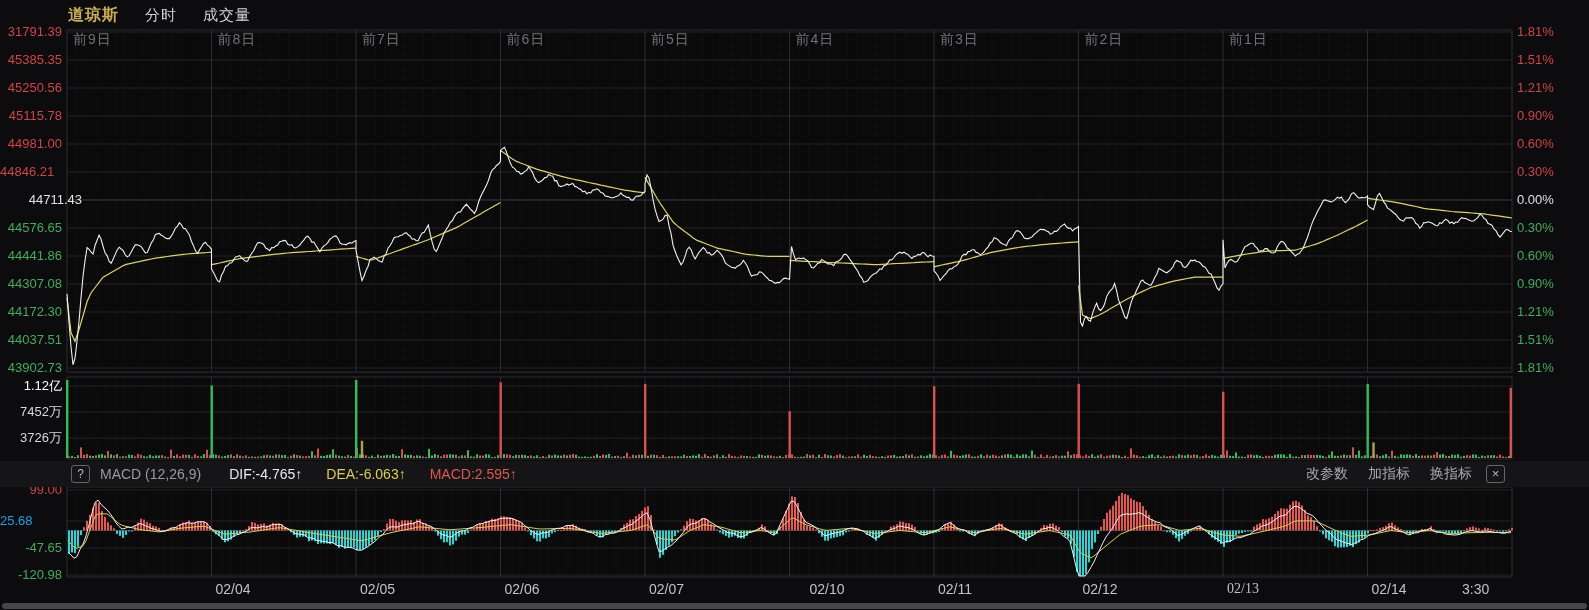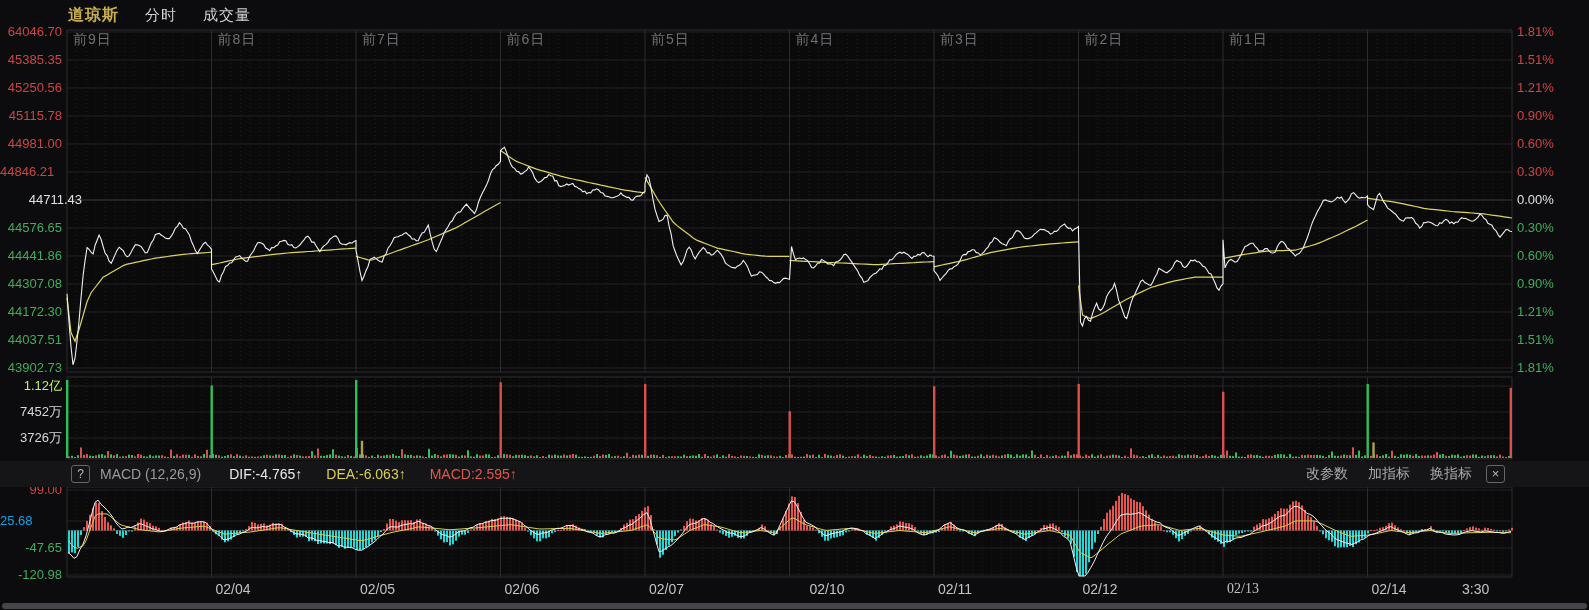--- a/index.html
+++ b/index.html
@@ -1081,21 +1081,21 @@
       <path d="M67.0 293.8L69.0 322.3L71.0 346.7L73.0 364.8L75.0 358.2L77.0 341.3L79.0 321.3L81.0 298.1L83.1 275.5L85.1 260.2L87.1 247.5L89.1 249.4L91.1 252.2L93.1 254.0L95.1 245.2L97.1 240.3L99.1 235.1L101.1 239.3L103.1 246.5L105.1 253.1L107.1 255.6L109.1 261.1L111.2 263.2L113.2 259.0L115.2 254.4L117.2 250.0L119.2 247.2L121.2 249.0L123.2 250.7L125.2 254.8L127.2 256.9L129.2 255.6L131.2 252.0L133.2 248.2L135.2 244.9L137.2 244.8L139.3 245.6L141.3 246.9L143.3 249.8L145.3 252.9L147.3 252.6L149.3 247.8L151.3 242.8L153.3 240.1L155.3 234.7L157.3 233.7L159.3 233.4L161.3 235.2L163.3 236.4L165.3 238.0L167.3 238.6L169.4 238.6L171.4 235.9L173.4 232.4L175.4 228.1L177.4 226.3L179.4 222.7L181.4 224.8L183.4 228.2L185.4 228.8L187.4 231.7L189.4 234.9L191.4 241.2L193.4 245.4L195.4 250.6L197.5 253.5L199.5 249.9L201.5 246.7L203.5 243.7L205.5 242.2L207.5 245.2L209.5 246.6L211.5 249.3L211.5 268.9L213.5 272.5L215.5 276.4L217.5 280.7L219.5 282.0L221.5 275.3L223.5 271.8L225.5 266.4L227.6 265.6L229.6 262.9L231.6 262.7L233.6 259.9L235.6 257.0L237.6 256.6L239.6 255.6L241.6 257.8L243.6 259.7L245.6 261.2L247.6 261.3L249.6 256.5L251.6 253.5L253.6 250.7L255.7 246.3L257.7 242.8L259.7 242.5L261.7 243.3L263.7 244.5L265.7 248.0L267.7 249.0L269.7 250.6L271.7 247.6L273.7 247.7L275.7 246.0L277.7 245.1L279.7 241.7L281.7 241.3L283.8 240.4L285.8 240.7L287.8 244.3L289.8 245.2L291.8 244.6L293.8 247.5L295.8 248.0L297.8 246.6L299.8 245.0L301.8 242.3L303.8 240.2L305.8 237.2L307.8 236.2L309.8 238.3L311.8 242.1L313.9 242.0L315.9 245.5L317.9 248.6L319.9 251.6L321.9 248.1L323.9 245.9L325.9 244.6L327.9 242.3L329.9 239.2L331.9 237.9L333.9 236.2L335.9 235.9L337.9 238.2L339.9 242.8L342.0 244.2L344.0 244.3L346.0 244.8L348.0 243.6L350.0 242.7L352.0 243.2L354.0 241.4L356.0 240.6L356.0 250.2L358.0 260.8L360.0 271.6L362.0 280.5L364.0 276.2L366.0 270.4L368.0 266.5L370.0 259.5L372.1 258.6L374.1 257.2L376.1 258.6L378.1 260.2L380.1 261.5L382.1 262.0L384.1 256.2L386.1 253.8L388.1 247.9L390.1 245.5L392.1 242.1L394.1 237.7L396.1 237.0L398.1 236.7L400.2 235.5L402.2 235.0L404.2 233.4L406.2 232.7L408.2 234.8L410.2 236.2L412.2 239.2L414.2 238.8L416.2 240.7L418.2 240.7L420.2 236.3L422.2 233.0L424.2 232.4L426.2 228.7L428.3 225.1L430.3 234.4L432.3 242.7L434.3 249.3L436.3 251.6L438.3 247.1L440.3 242.3L442.3 237.8L444.3 232.4L446.3 229.4L448.3 226.3L450.3 222.3L452.3 220.8L454.3 216.7L456.3 213.8L458.4 212.1L460.4 212.0L462.4 208.9L464.4 206.4L466.4 204.1L468.4 206.7L470.4 209.2L472.4 211.0L474.4 213.6L476.4 209.8L478.4 202.5L480.4 197.3L482.4 193.0L484.4 189.2L486.5 185.1L488.5 180.2L490.5 173.8L492.5 169.6L494.5 168.1L496.5 165.5L498.5 164.0L500.5 161.4L500.5 150.4L502.5 148.7L504.5 147.3L506.5 152.1L508.5 158.1L510.5 163.6L512.5 167.2L514.5 168.3L516.6 171.2L518.6 171.6L520.6 174.0L522.6 173.4L524.6 171.6L526.6 170.4L528.6 166.9L530.6 169.5L532.6 172.6L534.6 177.9L536.6 180.9L538.6 182.6L540.6 181.6L542.6 180.0L544.7 177.6L546.7 177.4L548.7 174.4L550.7 175.8L552.7 176.0L554.7 180.8L556.7 180.6L558.7 185.5L560.7 186.6L562.7 186.0L564.7 185.5L566.7 184.0L568.7 185.1L570.7 184.3L572.8 183.5L574.8 186.4L576.8 186.9L578.8 188.6L580.8 189.5L582.8 191.8L584.8 191.1L586.8 193.7L588.8 192.5L590.8 192.8L592.8 190.0L594.8 189.9L596.8 188.8L598.8 190.0L600.8 192.6L602.9 193.0L604.9 195.7L606.9 196.4L608.9 196.8L610.9 197.7L612.9 197.8L614.9 196.9L616.9 196.3L618.9 195.4L620.9 192.9L622.9 195.3L624.9 196.3L626.9 197.4L628.9 197.4L631.0 199.9L633.0 200.1L635.0 197.4L637.0 196.1L639.0 196.1L641.0 195.5L643.0 192.7L645.0 191.6L645.0 183.7L647.0 174.9L649.0 178.1L651.0 187.7L653.0 199.4L655.0 209.2L657.0 215.6L659.0 221.5L661.1 220.6L663.1 219.2L665.1 215.6L667.1 215.2L669.1 226.2L671.1 233.9L673.1 245.7L675.1 251.2L677.1 256.6L679.1 260.8L681.1 264.8L683.1 261.7L685.1 256.1L687.1 249.7L689.2 247.2L691.2 250.0L693.2 255.5L695.2 258.9L697.2 255.3L699.2 252.1L701.2 249.9L703.2 247.5L705.2 249.3L707.2 252.9L709.2 252.6L711.2 255.1L713.2 254.4L715.2 252.4L717.3 250.2L719.3 252.4L721.3 254.6L723.3 258.0L725.3 263.0L727.3 264.6L729.3 265.9L731.3 267.2L733.3 267.6L735.3 268.1L737.3 266.2L739.3 265.2L741.3 263.7L743.3 260.5L745.3 263.0L747.4 266.4L749.4 271.8L751.4 276.0L753.4 275.2L755.4 274.9L757.4 274.5L759.4 271.8L761.4 272.2L763.4 273.9L765.4 276.3L767.4 278.0L769.4 280.5L771.4 280.6L773.4 282.3L775.5 283.3L777.5 282.4L779.5 282.6L781.5 280.7L783.5 278.6L785.5 278.1L787.5 278.7L789.5 279.2L789.5 279.2L791.5 246.5L793.5 254.1L795.5 259.7L797.5 258.5L799.5 258.0L801.5 258.7L803.5 257.9L805.6 259.6L807.6 260.6L809.6 263.8L811.6 267.6L813.6 268.0L815.6 266.0L817.6 263.2L819.6 262.9L821.6 259.5L823.6 260.6L825.6 261.9L827.6 263.9L829.6 263.8L831.6 264.1L833.7 265.7L835.7 262.0L837.7 261.5L839.7 260.2L841.7 258.2L843.7 254.7L845.7 254.2L847.7 256.1L849.7 259.1L851.7 261.9L853.7 265.1L855.7 268.1L857.7 271.0L859.7 275.4L861.8 277.9L863.8 282.4L865.8 281.6L867.8 280.8L869.8 277.7L871.8 275.7L873.8 273.9L875.8 273.2L877.8 271.3L879.8 268.8L881.8 269.3L883.8 265.7L885.8 265.3L887.8 262.9L889.8 259.9L891.9 259.8L893.9 257.5L895.9 254.9L897.9 253.3L899.9 252.2L901.9 253.3L903.9 252.2L905.9 253.5L907.9 254.5L909.9 256.7L911.9 258.4L913.9 256.4L915.9 256.3L917.9 254.4L920.0 255.1L922.0 252.8L924.0 252.6L926.0 254.8L928.0 256.8L930.0 255.0L932.0 256.0L934.0 256.2L934.0 270.9L936.0 273.0L938.0 275.9L940.0 280.4L942.0 278.0L944.0 275.6L946.0 273.7L948.0 270.6L950.1 268.9L952.1 268.7L954.1 266.6L956.1 265.8L958.1 263.9L960.1 260.5L962.1 255.9L964.1 254.4L966.1 254.6L968.1 251.6L970.1 251.2L972.1 249.7L974.1 249.7L976.1 252.4L978.2 252.9L980.2 254.9L982.2 253.6L984.2 251.6L986.2 248.8L988.2 246.8L990.2 243.0L992.2 241.7L994.2 237.7L996.2 238.6L998.2 239.8L1000.2 242.3L1002.2 243.8L1004.2 244.4L1006.3 245.7L1008.3 241.2L1010.3 238.8L1012.3 237.7L1014.3 233.8L1016.3 230.9L1018.3 230.8L1020.3 232.2L1022.3 234.7L1024.3 238.0L1026.3 238.6L1028.3 238.6L1030.3 237.8L1032.3 236.6L1034.3 234.1L1036.4 232.6L1038.4 230.6L1040.4 229.3L1042.4 229.6L1044.4 229.5L1046.4 231.1L1048.4 231.8L1050.4 234.1L1052.4 233.4L1054.4 231.2L1056.4 231.5L1058.4 229.7L1060.4 226.8L1062.4 225.4L1064.5 223.9L1066.5 226.8L1068.5 228.3L1070.5 228.0L1072.5 231.0L1074.5 229.0L1076.5 228.0L1078.5 226.6L1078.5 231.5L1080.5 322.0L1082.5 325.9L1084.5 318.7L1086.5 316.5L1088.5 320.3L1090.5 321.3L1092.5 313.6L1094.6 307.6L1096.6 303.2L1098.6 308.8L1100.6 310.4L1102.6 308.2L1104.6 304.1L1106.6 296.6L1108.6 293.1L1110.6 290.3L1112.6 288.4L1114.6 283.4L1116.6 290.7L1118.6 300.1L1120.6 305.2L1122.7 311.0L1124.7 317.0L1126.7 318.5L1128.7 311.6L1130.7 303.8L1132.7 298.0L1134.7 294.7L1136.7 290.1L1138.7 286.0L1140.7 281.4L1142.7 280.0L1144.7 282.5L1146.7 283.4L1148.7 284.7L1150.8 285.4L1152.8 282.1L1154.8 277.2L1156.8 274.2L1158.8 268.3L1160.8 269.4L1162.8 270.7L1164.8 272.0L1166.8 272.8L1168.8 271.2L1170.8 269.7L1172.8 267.0L1174.8 262.6L1176.8 260.5L1178.8 261.6L1180.9 262.5L1182.9 266.3L1184.9 267.6L1186.9 266.0L1188.9 263.1L1190.9 260.2L1192.9 260.8L1194.9 260.0L1196.9 261.8L1198.9 261.8L1200.9 263.7L1202.9 266.2L1204.9 267.0L1206.9 269.8L1209.0 273.3L1211.0 273.9L1213.0 278.5L1215.0 282.7L1217.0 287.9L1219.0 290.2L1221.0 286.1L1223.0 283.8L1223.0 239.8L1225.0 267.9L1227.0 263.4L1229.0 260.5L1231.0 259.4L1233.0 260.7L1235.0 262.2L1237.0 261.6L1239.1 258.2L1241.1 254.7L1243.1 250.2L1245.1 246.5L1247.1 245.8L1249.1 244.3L1251.1 243.2L1253.1 243.2L1255.1 246.3L1257.1 248.1L1259.1 251.4L1261.1 250.8L1263.1 250.5L1265.1 248.6L1267.2 248.6L1269.2 251.2L1271.2 252.8L1273.2 253.0L1275.2 252.2L1277.2 247.1L1279.2 243.5L1281.2 241.4L1283.2 242.0L1285.2 244.4L1287.2 248.1L1289.2 249.2L1291.2 251.7L1293.2 253.5L1295.3 256.0L1297.3 254.2L1299.3 253.5L1301.3 250.8L1303.3 247.7L1305.3 242.7L1307.3 237.7L1309.3 231.9L1311.3 225.4L1313.3 220.3L1315.3 216.2L1317.3 211.8L1319.3 208.2L1321.3 204.8L1323.3 200.5L1325.4 199.9L1327.4 200.8L1329.4 201.4L1331.4 202.0L1333.4 200.9L1335.4 199.4L1337.4 197.1L1339.4 198.3L1341.4 197.0L1343.4 200.5L1345.4 202.7L1347.4 200.9L1349.4 198.4L1351.4 193.8L1353.5 192.6L1355.5 194.7L1357.5 197.1L1359.5 198.2L1361.5 197.4L1363.5 197.7L1365.5 197.7L1367.5 195.9L1367.5 204.5L1369.5 207.1L1371.5 208.3L1373.5 209.7L1375.5 202.8L1377.5 195.7L1379.5 193.5L1381.5 197.3L1383.6 201.7L1385.6 204.3L1387.6 208.1L1389.6 209.4L1391.6 211.0L1393.6 212.7L1395.6 214.2L1397.6 216.8L1399.6 219.3L1401.6 220.5L1403.6 221.0L1405.6 218.0L1407.6 217.9L1409.6 217.9L1411.7 217.5L1413.7 219.3L1415.7 223.3L1417.7 224.6L1419.7 228.1L1421.7 226.4L1423.7 222.6L1425.7 222.8L1427.7 221.8L1429.7 222.2L1431.7 223.0L1433.7 224.2L1435.7 225.5L1437.7 225.7L1439.8 222.7L1441.8 223.4L1443.8 220.9L1445.8 219.3L1447.8 220.4L1449.8 223.2L1451.8 222.0L1453.8 223.7L1455.8 222.0L1457.8 222.2L1459.8 219.3L1461.8 217.7L1463.8 218.5L1465.8 218.3L1467.8 219.6L1469.9 220.6L1471.9 221.3L1473.9 220.8L1475.9 219.2L1477.9 217.3L1479.9 214.3L1481.9 215.3L1483.9 218.4L1485.9 219.5L1487.9 223.3L1489.9 224.2L1491.9 225.2L1493.9 229.0L1495.9 230.5L1498.0 234.6L1500.0 237.1L1502.0 234.7L1504.0 232.1L1506.0 229.5L1508.0 229.8L1510.0 231.3L1512.0 231.5" fill="none" stroke="#f0f0f0" stroke-width="1.1"></path>
     </svg>
 
   <div class="topbar">
     <span class="sym">道琼斯</span>
     <span class="tab">分时</span>
     <span class="tab">成交量</span>
   </div>
 
   <div id="labels">
-      <div class="lab" style="left: 0px; top: 24px; width: 62px; color: rgb(207, 68, 68); text-align: right;">64046.70</div>
+      <div class="lab" style="left: 0px; top: 24px; width: 62px; color: rgb(207, 68, 68); text-align: right;">31791.39</div>
       <div class="lab" style="left: 0px; top: 52px; width: 62px; color: rgb(207, 68, 68); text-align: right;">45385.35</div>
       <div class="lab" style="left: 0px; top: 80px; width: 62px; color: rgb(207, 68, 68); text-align: right;">45250.56</div>
       <div class="lab" style="left: 0px; top: 108px; width: 62px; color: rgb(207, 68, 68); text-align: right;">45115.78</div>
       <div class="lab" style="left: 0px; top: 136px; width: 62px; color: rgb(207, 68, 68); text-align: right;">44981.00</div>
       <div class="lab" style="left: 0px; top: 164px; width: 62px; color: rgb(207, 68, 68); text-align: left;">44846.21</div>
       <div class="lab" style="left: 0px; top: 192px; width: 62px; color: rgb(224, 224, 224); text-align: right; margin-left: 20px;">44711.43</div>
       <div class="lab" style="left: 0px; top: 220px; width: 62px; color: rgb(63, 174, 90); text-align: right;">44576.65</div>
       <div class="lab" style="left: 0px; top: 248px; width: 62px; color: rgb(63, 174, 90); text-align: right;">44441.86</div>
       <div class="lab" style="left: 0px; top: 276px; width: 62px; color: rgb(63, 174, 90); text-align: right;">44307.08</div>
       <div class="lab" style="left: 0px; top: 304px; width: 62px; color: rgb(63, 174, 90); text-align: right;">44172.30</div>
@@ -1127,21 +1127,21 @@
       <div class="datelab" style="left: 215.5px; top: 581px;">02/04</div>
       <div class="datelab" style="left: 360px; top: 581px;">02/05</div>
       <div class="datelab" style="left: 504.5px; top: 581px;">02/06</div>
       <div class="datelab" style="left: 649px; top: 581px;">02/07</div>
       <div class="datelab" style="left: 793.5px; top: 581px; padding-left: 16px;">02/10</div>
       <div class="datelab" style="left: 938px; top: 581px;">02/11</div>
       <div class="datelab" style="left: 1082.5px; top: 581px;">02/12</div>
       <div class="datelab" style="left: 1227px; top: 581px; font-family: Liberation Serif, serif;">02/13</div>
       <div class="datelab" style="left: 1371.5px; top: 581px;">02/14</div>
       <div class="datelab" style="left: 1462px; top: 581px;">3:30</div>
-      <div class="lab" style="left: 0px; top: 378px; width: 62px; color: #bef264; text-align: right;">1.12亿</div>
+      <div class="lab" style="left: 0px; top: 378px; width: 62px; color: #ffffff; text-align: right;">1.12亿</div>
       <div class="lab" style="left: 0px; top: 404px; width: 62px; color: rgb(216, 216, 218); text-align: right;">7452万</div>
       <div class="lab" style="left: 0px; top: 430px; width: 62px; color: rgb(216, 216, 218); text-align: right;">3726万</div>
       <div class="lab" style="left: 0px; top: 482px; width: 62px; color: rgb(207, 68, 68); text-align: right;">99.00</div>
       <div class="lab" style="left: 0px; top: 513px; width: 62px; color: #0ea5e9; text-align: left;">25.68</div>
       <div class="lab" style="left: 0px; top: 540px; width: 62px; color: rgb(63, 174, 90); text-align: right;">-47.65</div>
       <div class="lab" style="left: 0px; top: 567px; width: 62px; color: rgb(63, 174, 90); text-align: right;">-120.98</div>
     </div>
 
   <div class="macdbar">
     <span class="helpbox">?</span>

